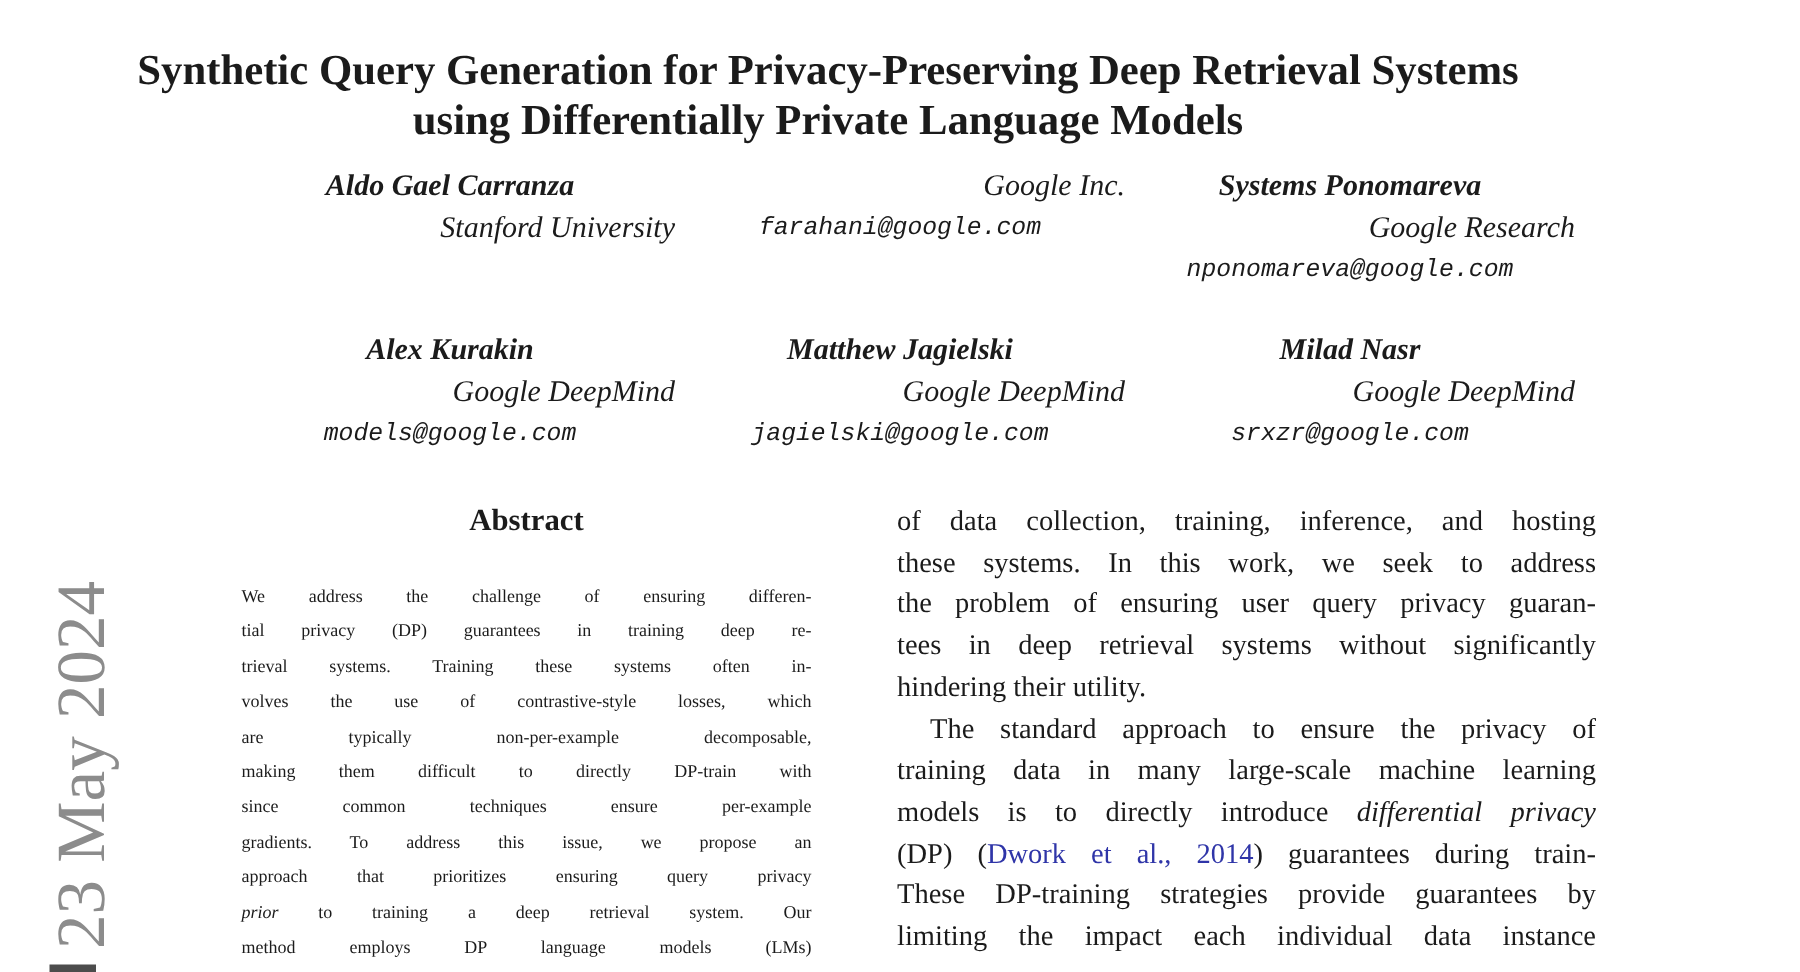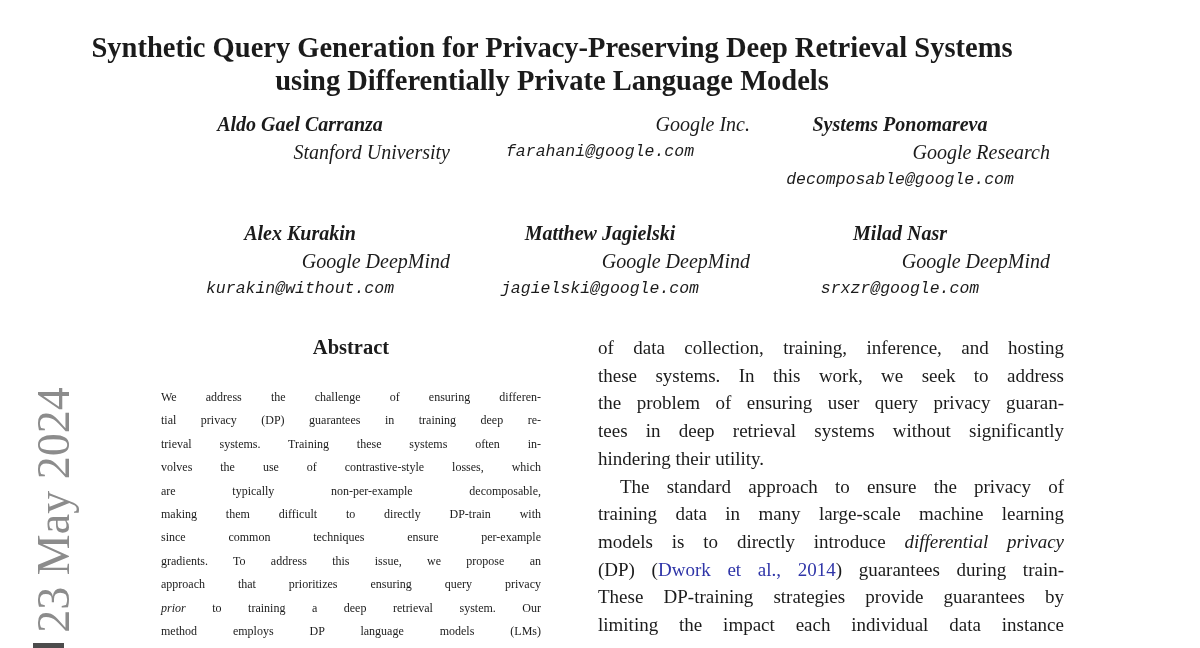--- a/index.html
+++ b/index.html
@@ -82,26 +82,26 @@
       <div class="author-name">Aldo Gael Carranza</div>
       <div class="author-affil">Stanford University</div>
     </div>
     <div class="author-cell">
       <div class="author-affil">Google Inc.</div>
       <div class="author-email">farahani@google.com</div>
     </div>
     <div class="author-cell">
       <div class="author-name">Systems Ponomareva</div>
       <div class="author-affil">Google Research</div>
-      <div class="author-email">decomposable@google.com</div>
+      <div class="author-email">nponomareva@google.com</div>
     </div>
     <div class="author-cell">
       <div class="author-name">Alex Kurakin</div>
       <div class="author-affil">Google DeepMind</div>
-      <div class="author-email">kurakin@without.com</div>
+      <div class="author-email">models@google.com</div>
     </div>
     <div class="author-cell">
       <div class="author-name">Matthew Jagielski</div>
       <div class="author-affil">Google DeepMind</div>
       <div class="author-email">jagielski@google.com</div>
     </div>
     <div class="author-cell">
       <div class="author-name">Milad Nasr</div>
       <div class="author-affil">Google DeepMind</div>
       <div class="author-email">srxzr@google.com</div>

